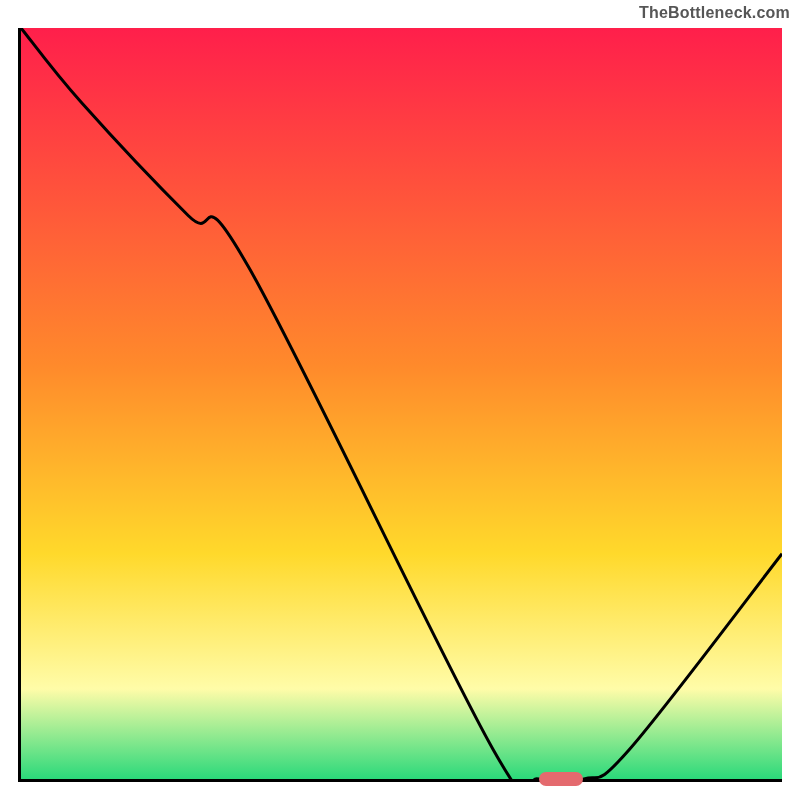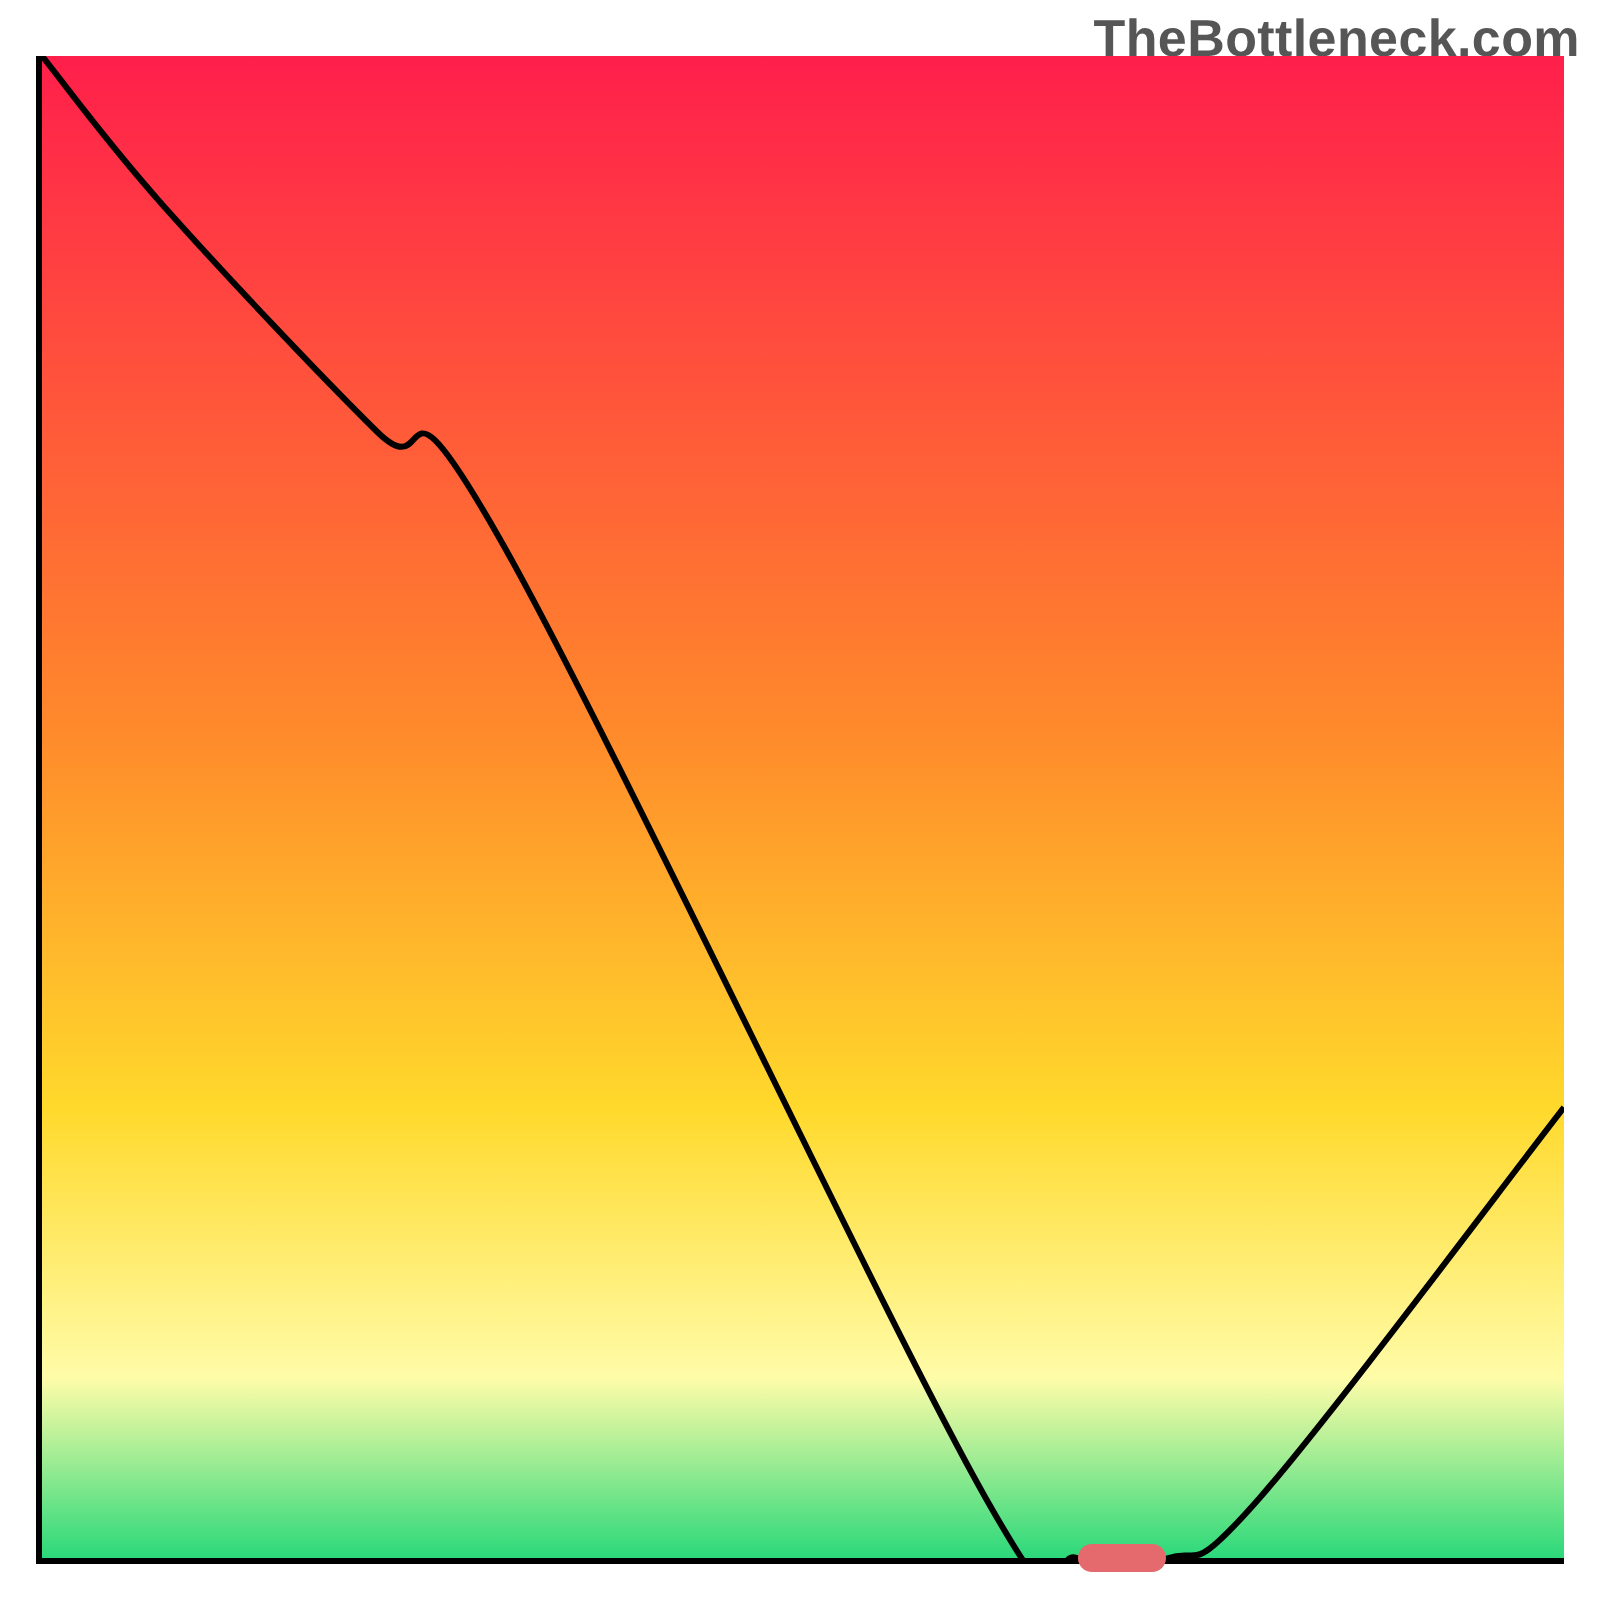--- a/index.html
+++ b/index.html
@@ -13,21 +13,21 @@
   }
   .stage {
     position: relative;
     width: 800px;
     height: 800px;
   }
   .watermark {
     position: absolute;
     top: 4px;
     right: 10px;
-    font-size: 26px;
+    font-size: 16px;
     font-weight: 600;
     color: #565656;
     letter-spacing: 0.2px;
   }
   .plot {
     position: absolute;
     left: 18px;
     top: 28px;
     width: 764px;
     height: 754px;

